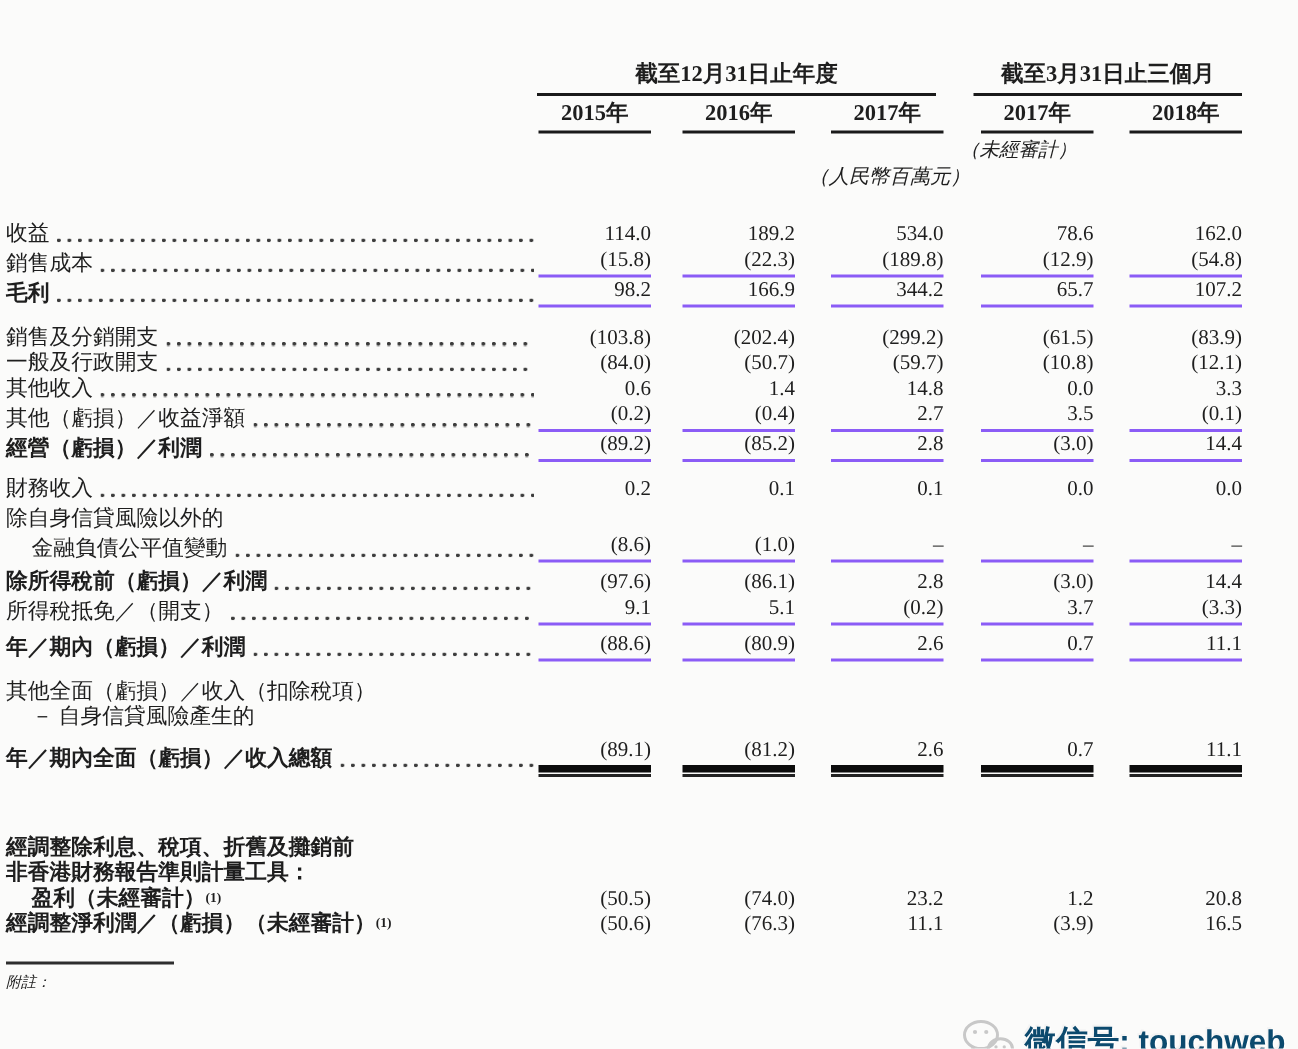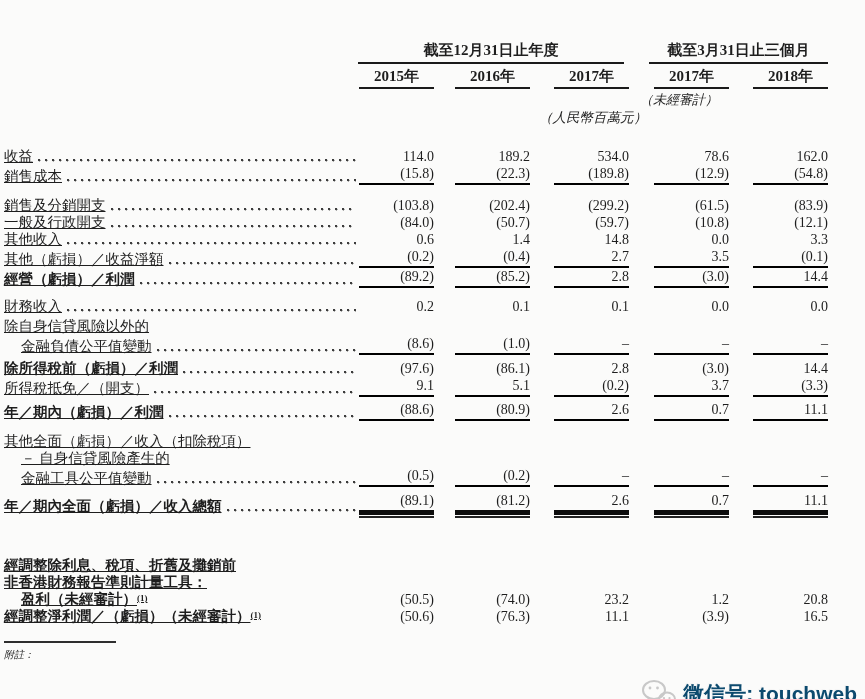--- a/index.html
+++ b/index.html
@@ -42,41 +42,41 @@
     font-style: italic; font-size: 13px; text-align: center;
     padding-top: 3px; line-height: 16px; white-space: nowrap;
   }
   .notec {
     font-style: italic; font-size: 13.5px; text-align: center;
     line-height: 17px; padding-top: 1px;
   }
   thead tr.currency-row td { padding-bottom: 22px; }
 
   
-  td.lbl { font-size: 14.5px; line-height: 17px; text-decoration: underline; }
+  td.lbl { font-size: 14.5px; line-height: 17px; }
   .lblwrap { display: flex; align-items: stretch; }
   .lbltext { white-space: pre; }
   .bold .lbltext, .bold sup { font-weight: bold; }
   .ind { padding-left: 17px; }
   .lblwrap sup { font-size: 9px; line-height: 10px; align-self: flex-start; padding-top: 2px; }
   .leader {
     flex: 1 1 auto;
     margin: 0 2px 0 5px;
     background-image: radial-gradient(circle at 1.2px 1.2px, #3c3c3c 1.1px, transparent 1.5px);
     background-size: 7px 3px;
     background-repeat: repeat-x;
     background-position: 0 calc(100% - 3px);
     min-width: 8px;
   }
   td.num { font-size: 14px; }
   .numbox {
     width: 75px; margin-left: auto; text-align: right;
     line-height: 17px; box-sizing: border-box; white-space: nowrap;
   }
-  .numbox.rule { border-bottom: 2px solid #000000; padding-bottom: 1px; }
+  .numbox.rule { border-bottom: 2px solid #8b5cf6; padding-bottom: 1px; }
   .numbox.dbl {
     border-bottom: 5px solid #0c0c0c; padding-bottom: 1px;
     position: relative;
   }
   .numbox.dbl::after {
     content: ""; position: absolute; left: 0; right: 0; bottom: -8px;
     border-bottom: 2px solid #222;
   }
   tr.spacer td { padding: 0; }
 
@@ -191,20 +191,43 @@
           <td class="num">
             <div class="numbox rule">(189.8)</div>
           </td>
           <td class="num">
             <div class="numbox rule">(12.9)</div>
           </td>
           <td class="num">
             <div class="numbox rule">(54.8)</div>
           </td>
         </tr>
+        <tr>
+          <td class="lbl">
+            <div class="lblwrap bold">
+              <span class="lbltext">毛利</span>
+              <span class="leader"></span>
+            </div>
+          </td>
+          <td class="num">
+            <div class="numbox rule">98.2</div>
+          </td>
+          <td class="num">
+            <div class="numbox rule">166.9</div>
+          </td>
+          <td class="num">
+            <div class="numbox rule">344.2</div>
+          </td>
+          <td class="num">
+            <div class="numbox rule">65.7</div>
+          </td>
+          <td class="num">
+            <div class="numbox rule">107.2</div>
+          </td>
+        </tr>
         <tr class="spacer" style="height: 12px;">
           <td colspan="6"></td>
         </tr>
         <tr>
           <td class="lbl">
             <div class="lblwrap">
               <span class="lbltext">銷售及分銷開支</span>
               <span class="leader"></span>
             </div>
           </td>
@@ -503,43 +526,20 @@
             <div class="numbox"></div>
           </td>
           <td class="num">
             <div class="numbox"></div>
           </td>
           <td class="num">
             <div class="numbox"></div>
           </td>
           <td class="num">
             <div class="numbox"></div>
-          </td>
-        </tr>
-        <tr>
-          <td class="lbl">
-            <div class="lblwrap ind">
-              <span class="lbltext">金融工具公平值變動</span>
-              <span class="leader"></span>
-            </div>
-          </td>
-          <td class="num">
-            <div class="numbox rule">(0.5)</div>
-          </td>
-          <td class="num">
-            <div class="numbox rule">(0.2)</div>
-          </td>
-          <td class="num">
-            <div class="numbox rule">–</div>
-          </td>
-          <td class="num">
-            <div class="numbox rule">–</div>
-          </td>
-          <td class="num">
-            <div class="numbox rule">–</div>
           </td>
         </tr>
         <tr class="spacer" style="height: 5px;">
           <td colspan="6"></td>
         </tr>
         <tr>
           <td class="lbl">
             <div class="lblwrap bold">
               <span class="lbltext">年／期內全面（虧損）／收入總額</span>
               <span class="leader"></span>

